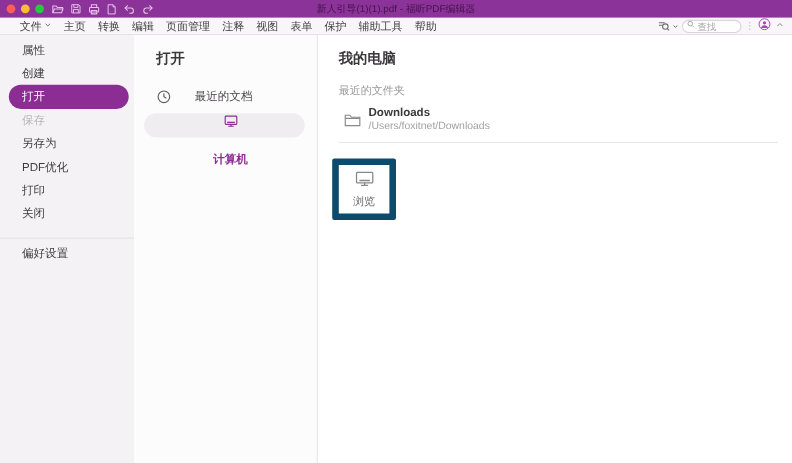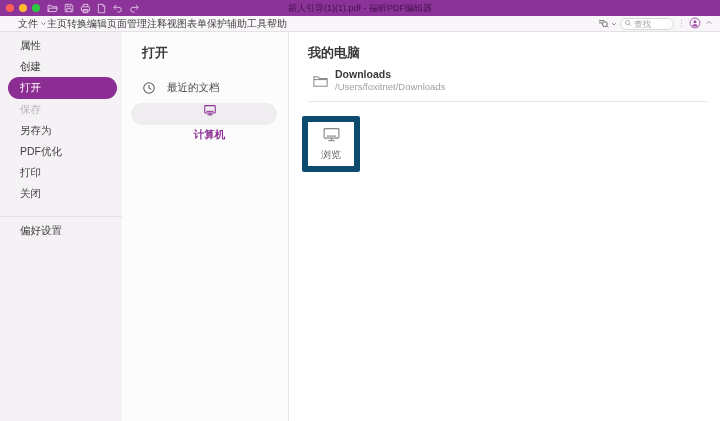--- a/index.html
+++ b/index.html
@@ -22,21 +22,21 @@
     position: absolute; left: 0; right: 0; text-align: center;
     font-size: 9px; color: rgba(40,5,45,0.72); pointer-events: none;
     line-height: 16px;
   }
 
   
   .menubar {
     height: 16px; background: #f8f6f8; border-bottom: 1px solid #e3e0e3;
     display: flex; align-items: center; font-size: 10px; color: #413e41;
   }
-  .menus { display: flex; align-items: center; margin-left: 18px; }
+  .menus { display: flex; align-items: center; gap: 11px; margin-left: 18px; }
   .menu-item { display: flex; align-items: center; gap: 2px; cursor: default; white-space: nowrap; }
   .menubar-right { margin-left: auto; display: flex; align-items: center; gap: 3px; margin-right: 6px; justify-content: space-between; }
   .findreplace { display: flex; align-items: center; gap: 1px; color: #6e6b6e; }
   .search-pill {
     width: 54px; height: 12px; background: #ffffff; border: 1px solid #d9d6d9;
     border-radius: 6px; display: flex; align-items: center; padding: 0 3px; gap: 2px;
   }
   .search-pill input {
     border: none; outline: none; width: 100%; font-size: 8.5px; color: #555;
     font-family: "Liberation Sans", sans-serif; background: transparent;
@@ -61,21 +61,21 @@
   .sb-sep { border-top: 1px solid #e5e2e5; margin-top: 12px; }
   .sb-footer { margin-top: 3px; }
 
   
   .open-panel {
     width: 167px; background: #fdfcfd; border-right: 1px solid #e8e5e8; flex-shrink: 0;
   }
   .op-title { margin: 13px 0 0 20px; font-size: 13px; font-weight: 600; color: #3b383b; line-height: 16px; }
   .op-list { margin-top: 16px; }
   .op-item {
-    height: 22px; display: flex; align-items: center; gap: 11px;
+    height: 22px; display: flex; align-items: center; gap: 21px;
     padding-left: 20px; font-size: 10.5px; color: #4a474a; cursor: default;
   }
   .op-item .op-icon { color: #5f5c5f; display: flex; }
   .op-item.active {
     background: #efedef; border-radius: 11px; margin: 4px 11px 0 9px;
     padding-left: 11px; color: #8b2d93; font-weight: 600; flex-direction: column;
   }
   .op-item.active .op-icon { color: #8b2d93; }
 
   
@@ -258,20 +258,21 @@
               <path d="M5.2 13.5 h5.6"></path>
           </svg>
         </span>
         <span>计算机</span>
       </div>
     </div>
   </div>
 
   <div class="main-panel">
     <div class="mp-title">我的电脑</div>
+    <div class="mp-section-label">最近的文件夹</div>
     <div class="folder-row">
       <span class="folder-ic">
         <svg width="17" height="16" viewBox="0 0 18 16" fill="none" stroke="currentColor" stroke-width="1.1">
           <path d="M2 13.5 V3.5 h4.5 l1.5 2 h8 v8 z"></path>
             <path d="M2 6.5 h14"></path>
         </svg>
       </span>
       <span>
         <div class="folder-name">Downloads</div>
         <div class="folder-path">/Users/foxitnet/Downloads</div>

